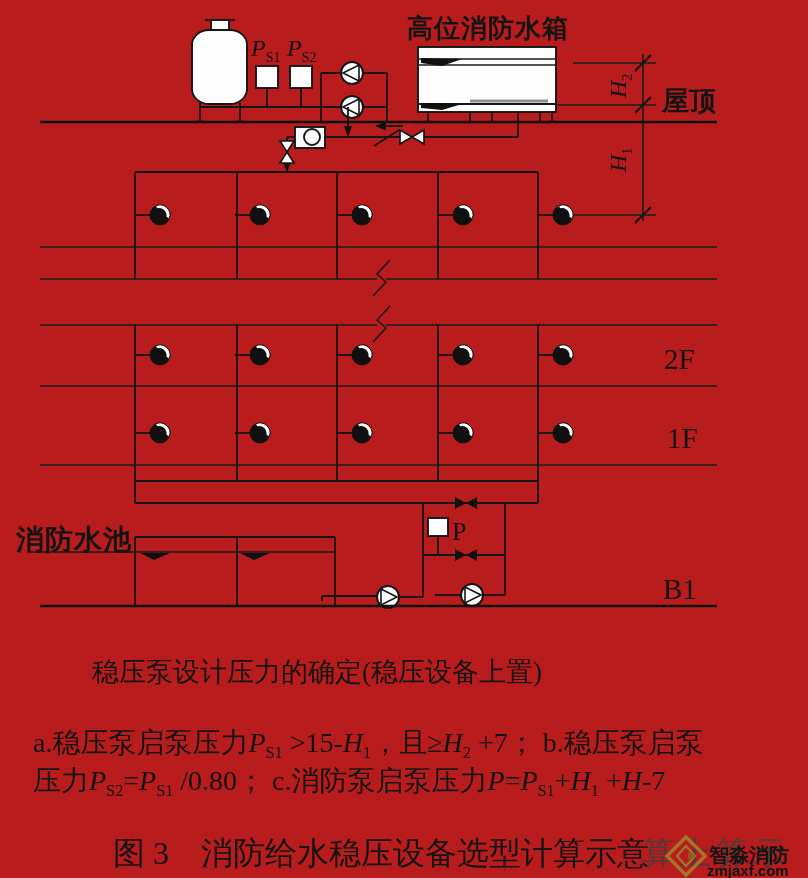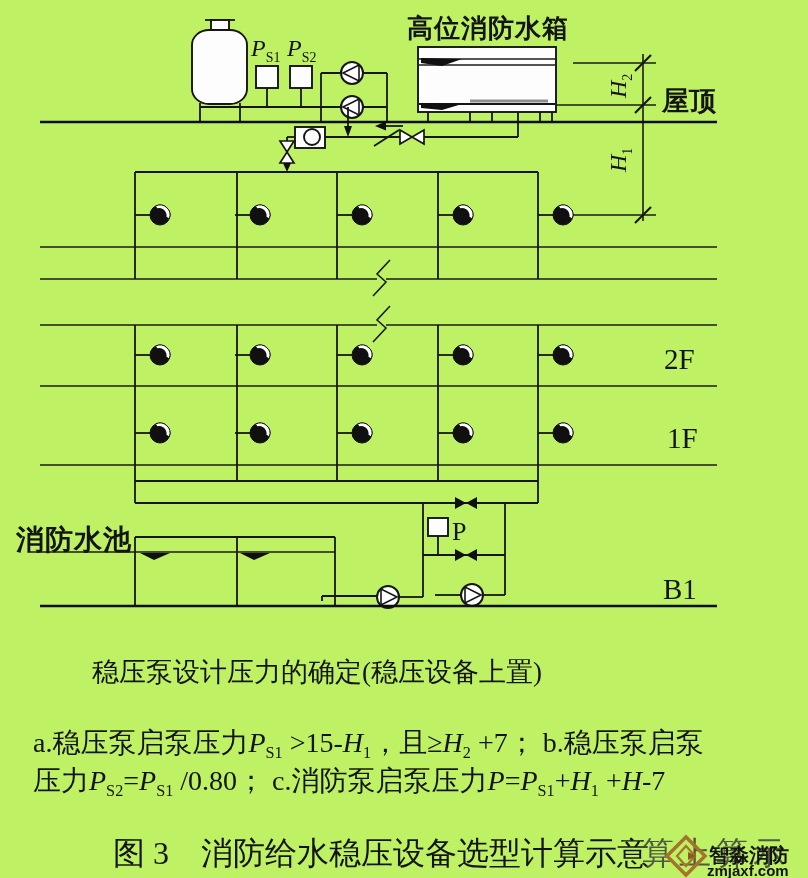--- a/index.html
+++ b/index.html
@@ -1,16 +1,16 @@
 <!DOCTYPE html>
 <html><head>
 <meta charset="utf-8">
 <style>
   html,body{margin:0;padding:0;background:#e8e8e8;}
-  #stage{position:relative;width:808px;height:878px;background:#bef264;overflow:hidden;
+  #stage{position:relative;width:808px;height:878px;background:#b91c1c;overflow:hidden;
          font-family:"Liberation Serif",serif;}
   svg{display:block;}
   .pipe{stroke:#161616;stroke-width:1.8;fill:none;}
   .thin{stroke:#1b1b1b;stroke-width:1.6;fill:none;}
   .thick{stroke:#0f0f0f;stroke-width:2.6;fill:none;}
   .shape{stroke:#161616;stroke-width:1.9;fill:#fdfdfd;}
   .solid{fill:#101010;stroke:none;}
   .greyline{stroke:#8f8f8f;stroke-width:3;fill:none;}
   text{fill:#141414;font-family:"Liberation Serif",serif;}
   .cjk{font-family:"Liberation Serif",serif;}

